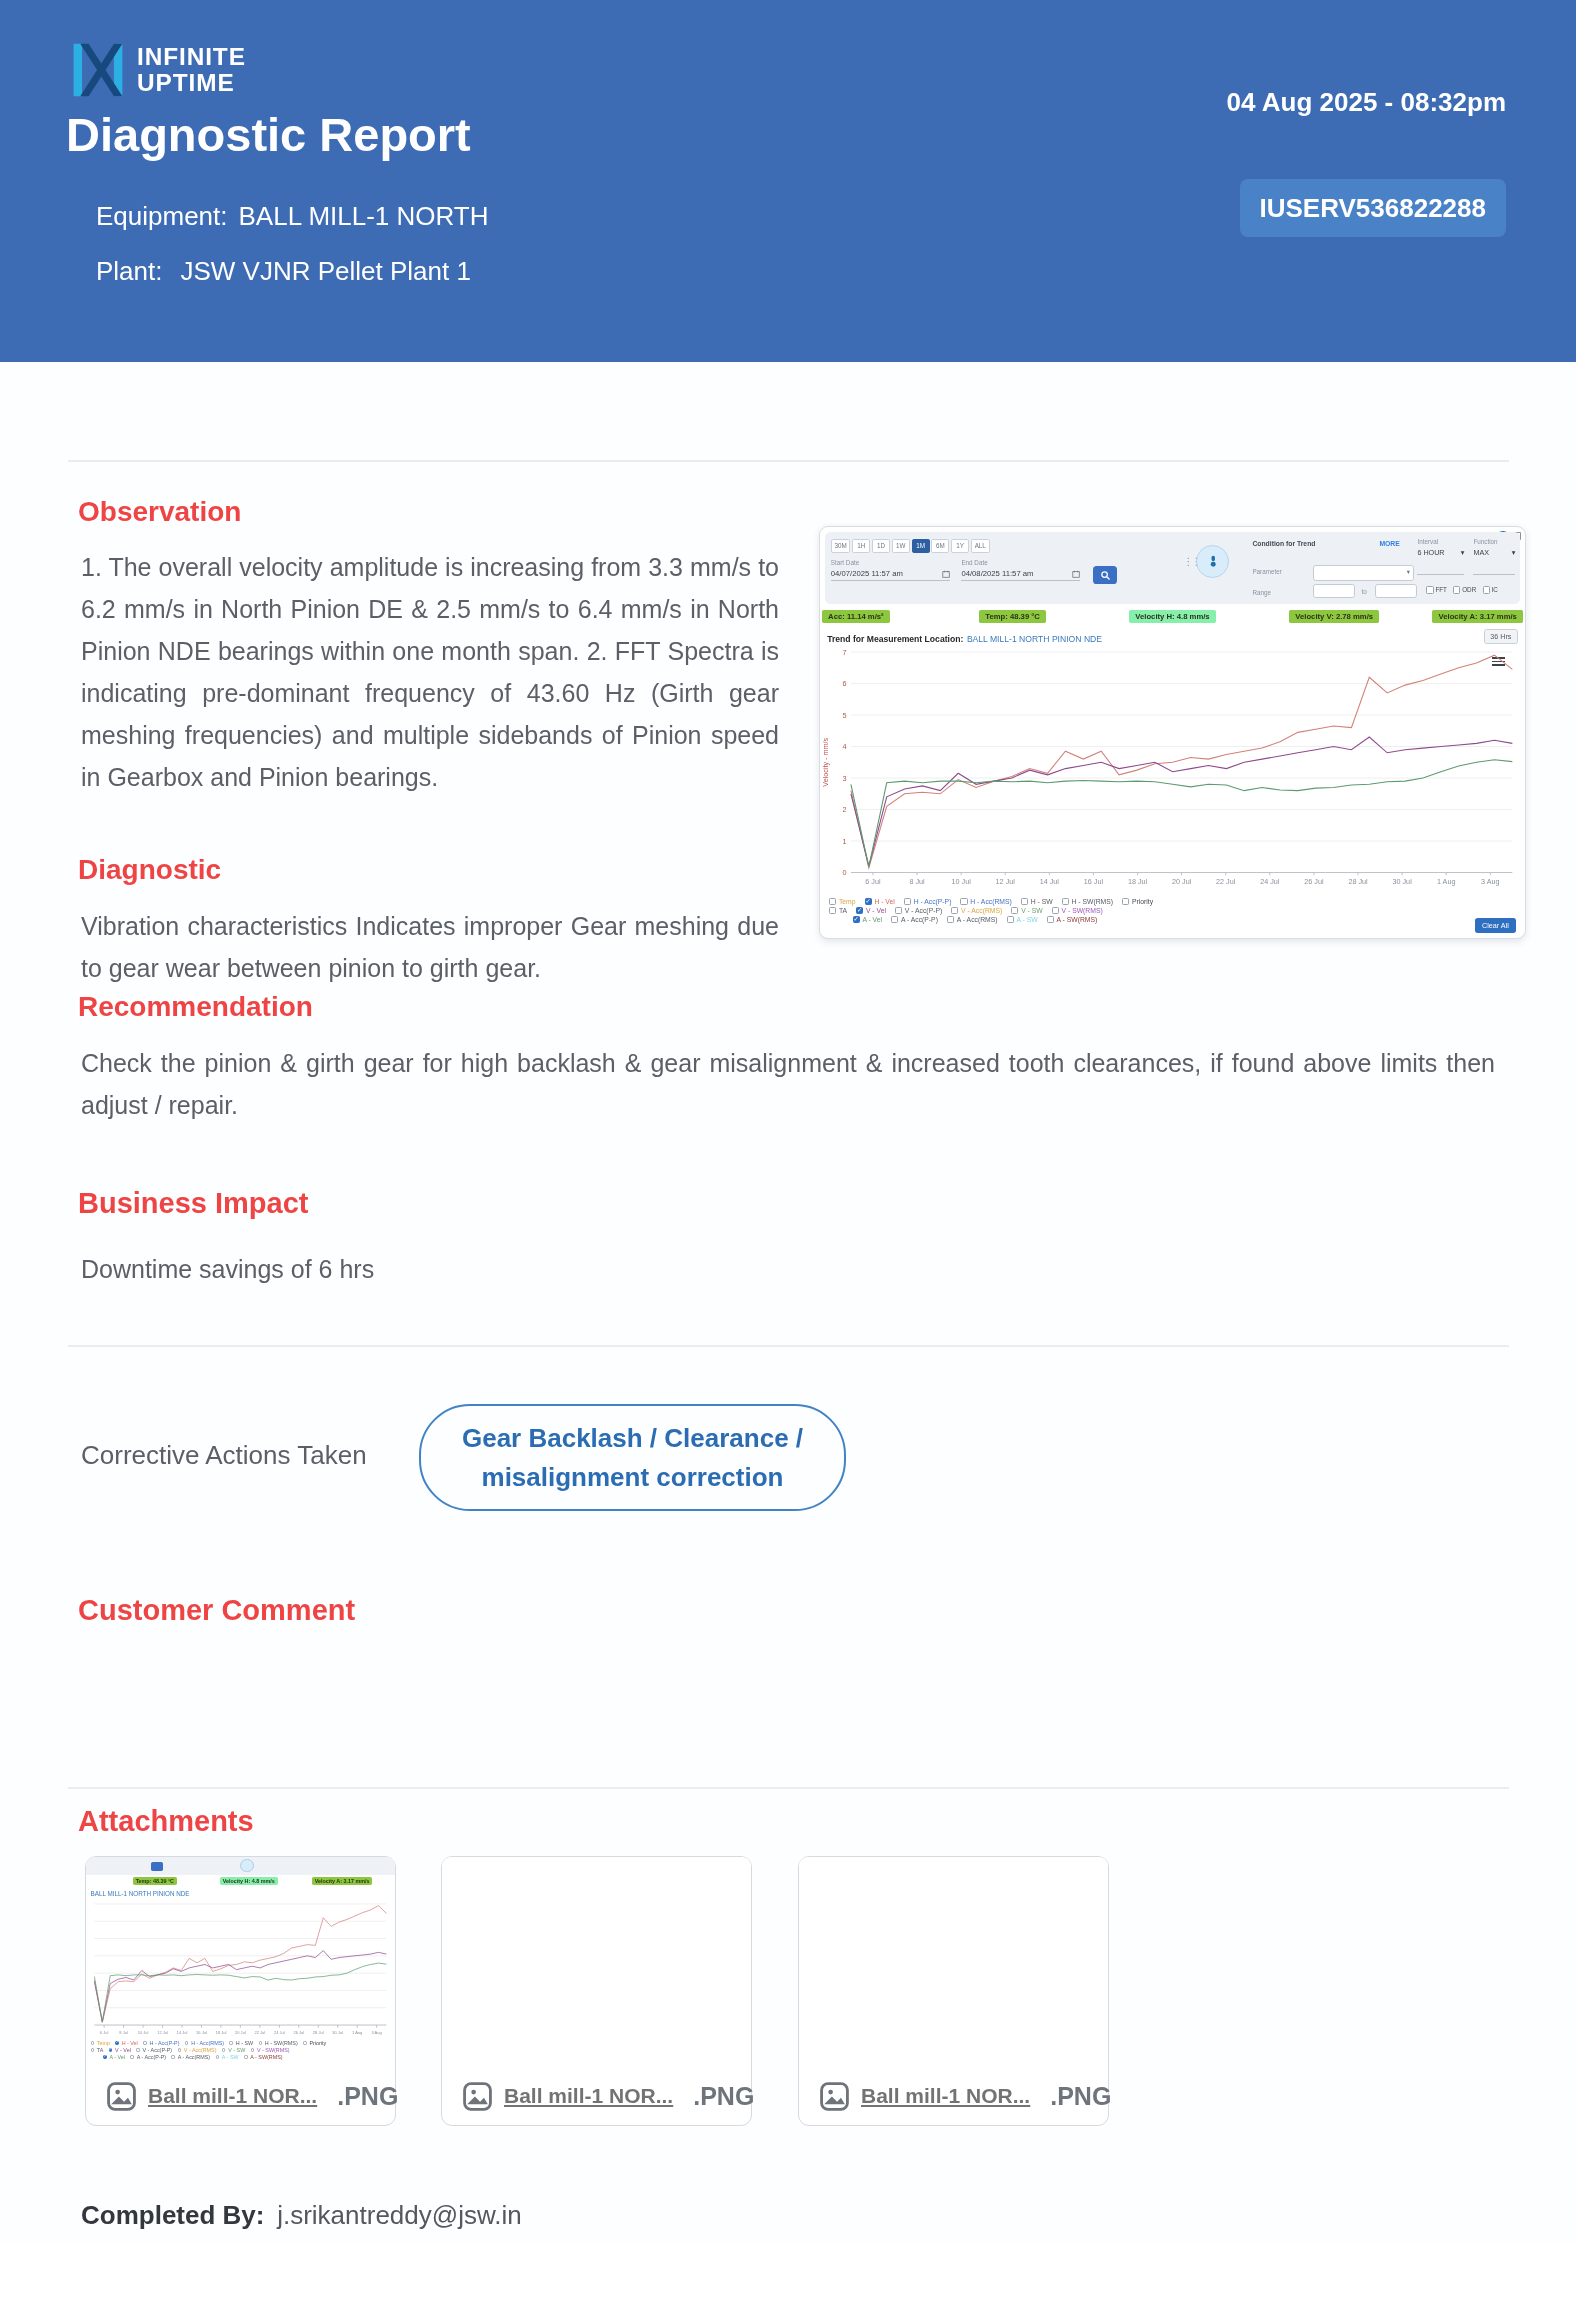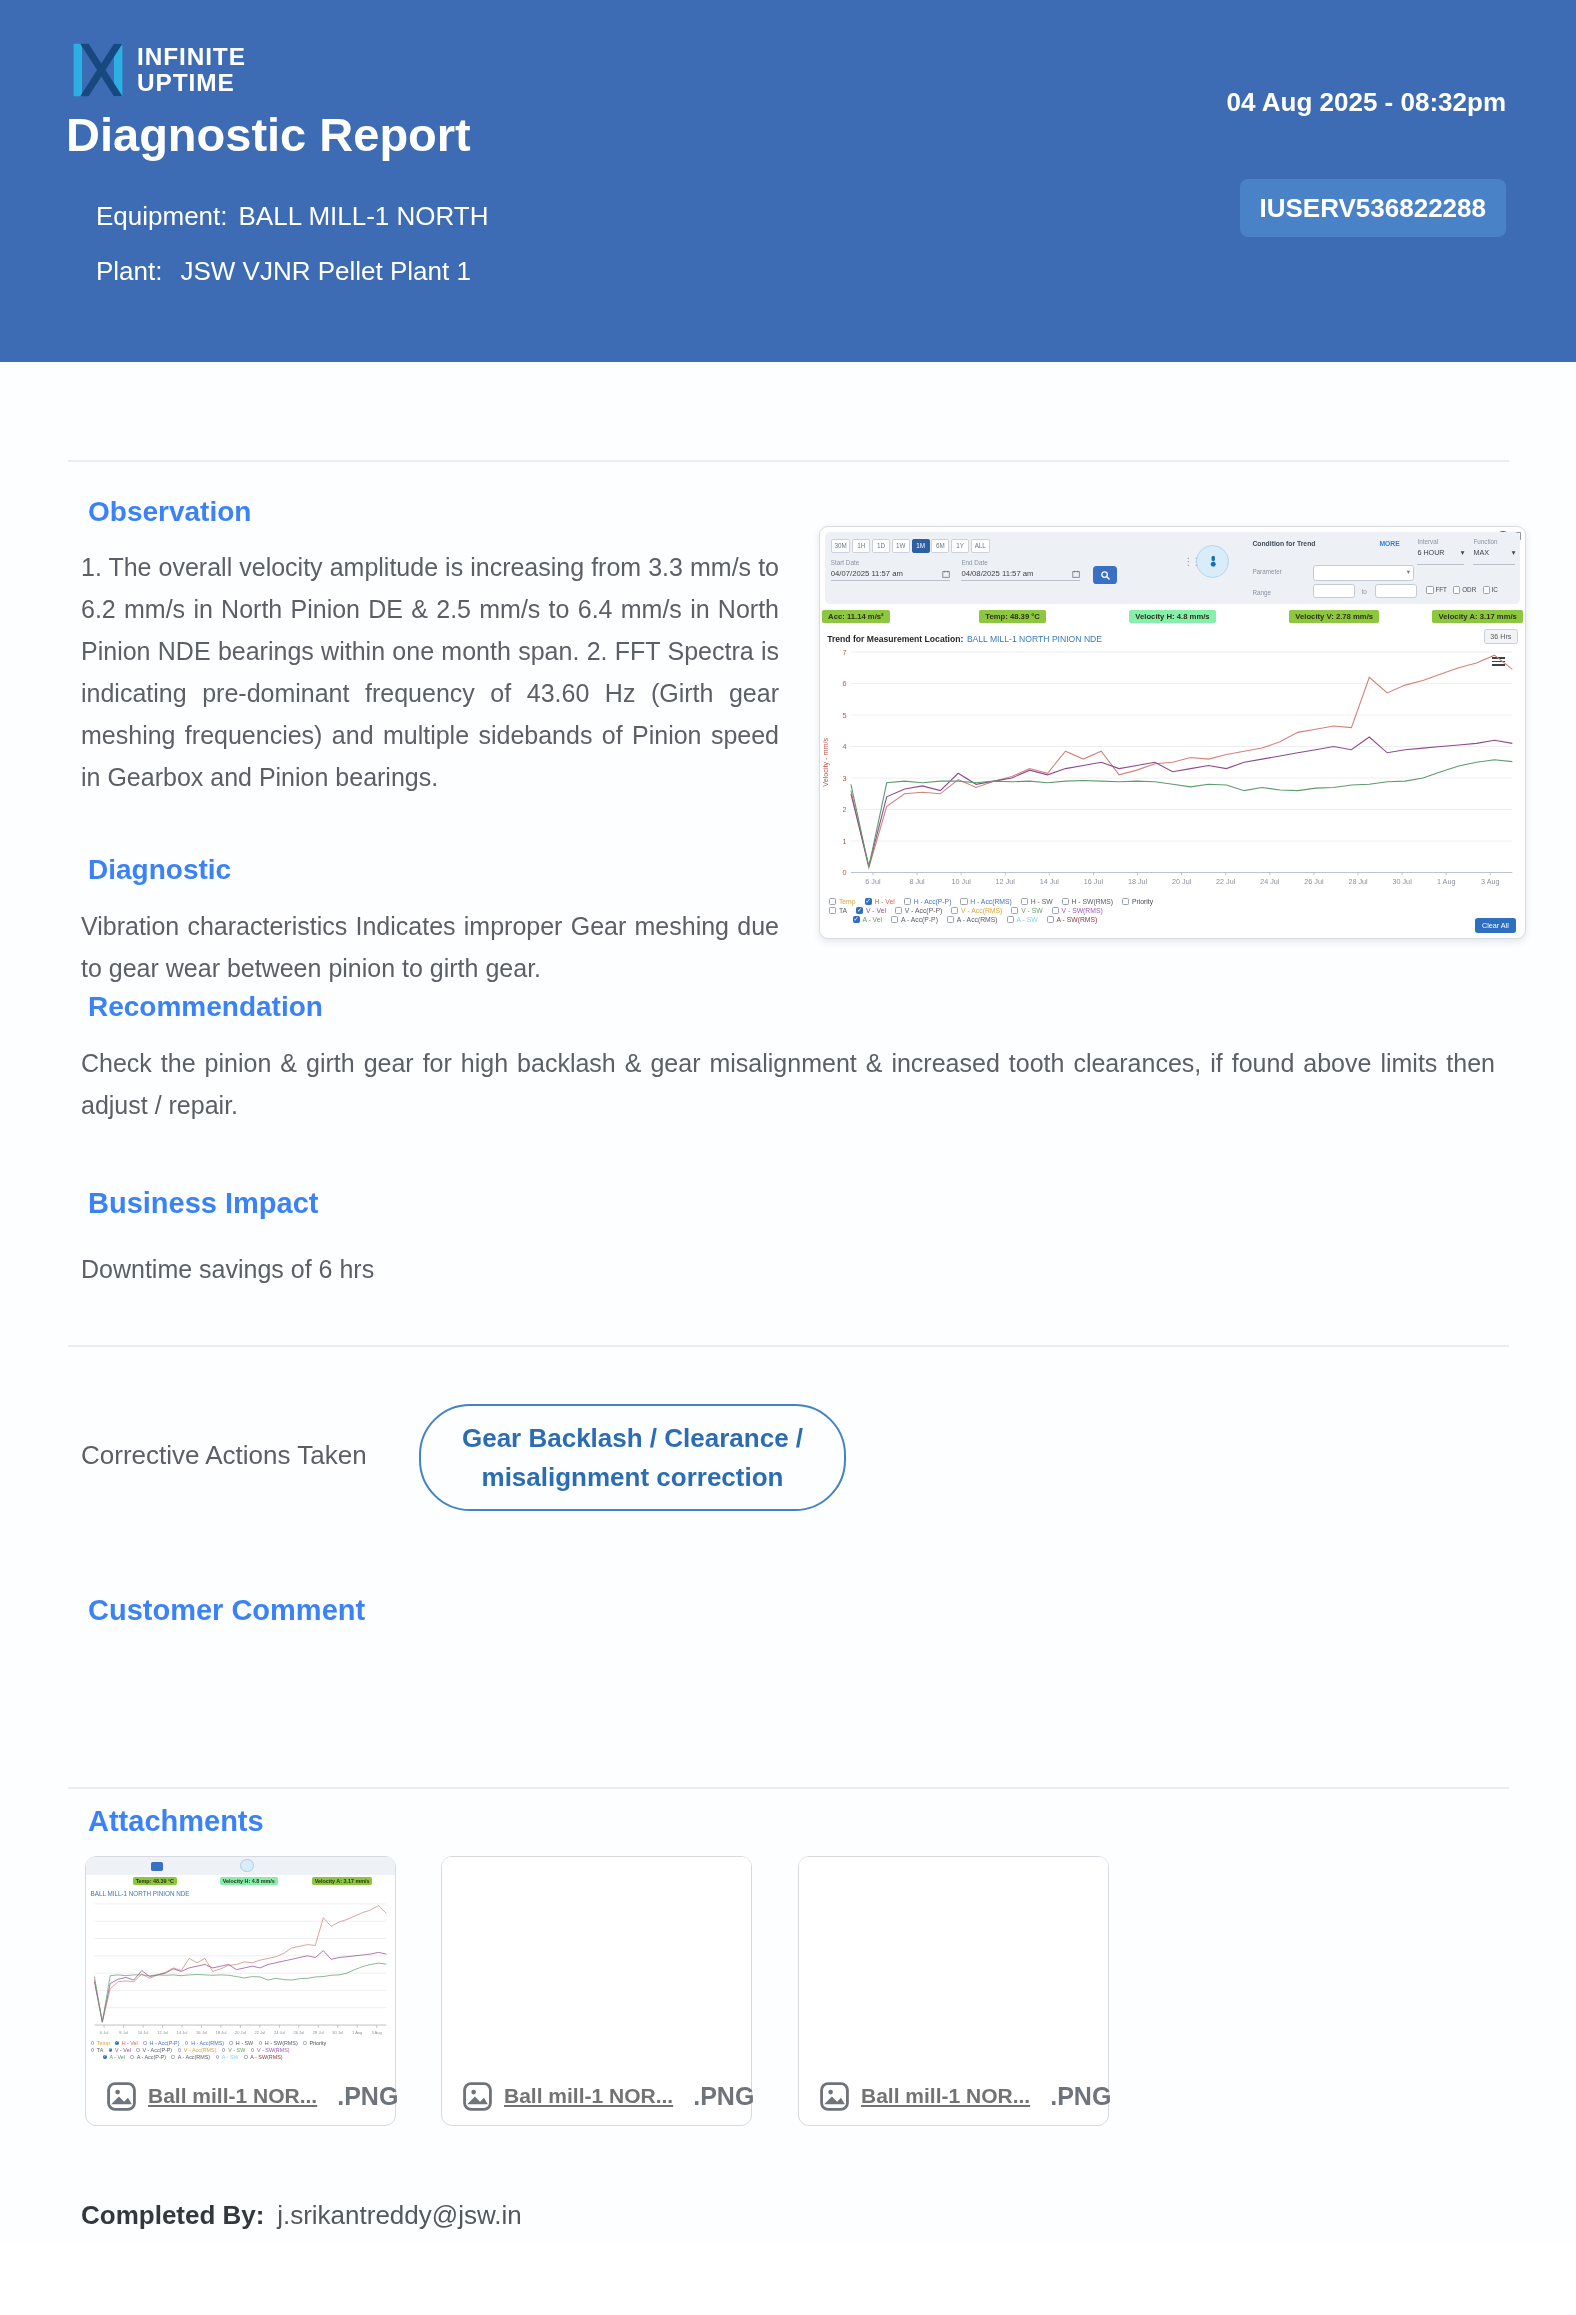--- a/index.html
+++ b/index.html
@@ -20,21 +20,21 @@
             padding:13.6px 20px; font-size:26px; font-weight:600; }
 
   
   .status-row { position:absolute; left:81px; right:81px; top:405px; display:flex; justify-content:space-between; font-size:26px; }
   .lbl-b { font-weight:700; color:#33383f; }
   .lbl-v { color:#53585f; margin-left:12.7px; }
   .divider { position:absolute; left:68px; right:68px; height:1.8px; background:#ececec; }
   .dv1 { top:460px; } .dv2 { top:1345px; } .dv3 { top:1787px; }
 
   
-  .h-sec { position:absolute; left:88px; font-size:28px; font-weight:700; color:#3b82f6; }
+  .h-sec { position:absolute; left:78px; font-size:28px; font-weight:700; color:#ef4444; }
   .para { position:absolute; left:81px; font-size:25px; color:#5b6066; line-height:42px; text-align:justify; }
 
   
   .corr-lbl { position:absolute; left:81px; top:1440px; font-size:26px; color:#5b6066; }
   .corr-pill { position:absolute; left:419px; top:1404px; width:427px; border:2.7px solid #4183c4; border-radius:51px;
                color:#2b6cb3; font-size:26px; font-weight:700; text-align:center; line-height:1.5; padding:12.7px 27px; }
 
   .comment { position:absolute; left:81px; top:1672px; font-size:26px; color:#1c3e6d; }
 
   
@@ -73,21 +73,21 @@
   .sd { left:5.4px; } .ed { left:136px; }
   .dlab { font-size:6.3px; color:#8a93a0; }
   .dval { margin-top:2.7px; display:flex; justify-content:space-between; align-items:center; border-bottom:0.9px solid #b9c2cc; padding-bottom:1.8px; font-size:7.7px; color:#3c4248; }
   .search-btn { position:absolute; left:268px; top:34px; width:23.5px; height:18px; background:#3a6fc4; border-radius:3.6px; display:flex; align-items:center; justify-content:center; }
   .drag-dots { position:absolute; left:358px; top:23.5px; color:#8b95a3; font-size:10px; letter-spacing:-1.8px; }
   .sensor-ico { position:absolute; left:371px; top:12.7px; width:33px; height:33px; border-radius:50%; background:#d9ecf9; border:0.9px solid #b4d5ee; display:flex; align-items:center; justify-content:center; }
   .cond-label { position:absolute; top:8.1px; left:427px; font-weight:700; color:#414a55; font-size:6.8px; }
   .more { position:absolute; top:8.1px; left:554px; color:#2f7fe0; font-weight:700; font-size:6.8px; }
   .mini-lab { position:absolute; font-size:6.3px; color:#8a93a0; }
   .il { top:5.4px; left:592px; } .fl { top:5.4px; left:648px; }
-  .mini-val { position:absolute; font-size:7.2px; color:#3c4248; border-bottom:0.9px solid #b9c2cc; padding-bottom:7px; }
+  .mini-val { position:absolute; font-size:7.2px; color:#3c4248; border-bottom:0.9px solid #b9c2cc; padding-bottom:17px; }
   .iv { top:15.4px; left:592px; width:47px; } .fv { top:15.4px; left:648px; width:42px; }
   .pl2 { top:36px; left:427px; }
   .param-select { position:absolute; top:33px; left:488px; width:101px; height:15.4px; border:0.9px solid #c3cbd4; border-radius:2.7px; background:#fff; color:#8a93a0; }
   .param-select:after, .caret { float:right; }
   .psc { position:absolute; right:3.6px; top:1.8px; color:#6b7684; }
   .rl { top:57px; left:427px; }
   .range-in { position:absolute; top:52px; width:42px; height:13.6px; border:0.9px solid #c3cbd4; border-radius:2.7px; background:#fff; }
   .ri1 { left:488px; } .ri2 { left:550px; }
   .range-to { position:absolute; top:56px; left:536px; font-size:6.3px; color:#8a93a0; }
   .xopts { position:absolute; top:54px; left:601px; display:flex; gap:6.3px; font-size:6.3px; color:#414a55; }

